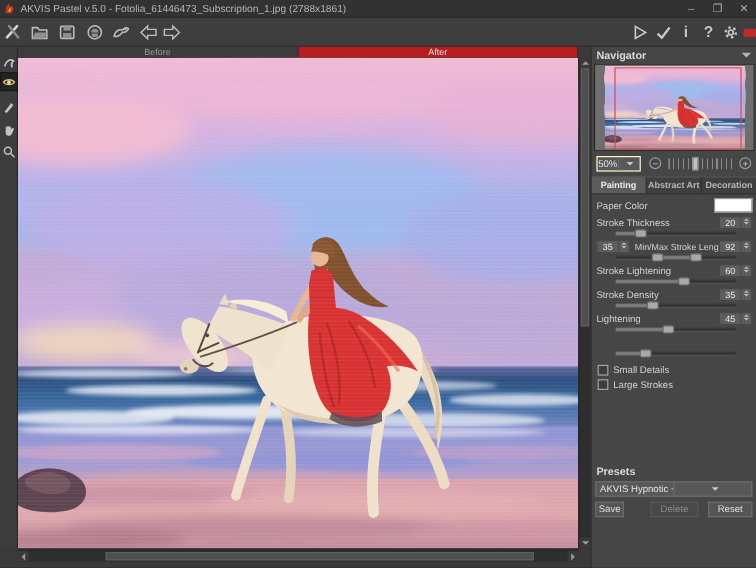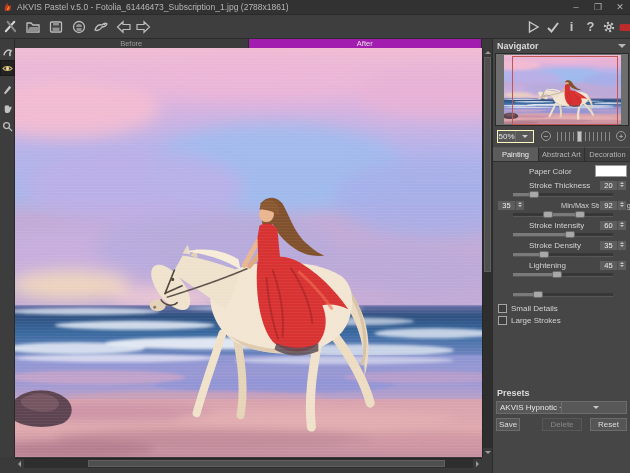--- a/index.html
+++ b/index.html
@@ -19,21 +19,21 @@
   .tbicon{position:absolute;top:3px;width:17px;height:17px;display:flex;align-items:center;justify-content:center;}
   .tbicon svg{display:block;}
   .tbtext{color:#c4c4c4;font-size:13px;font-weight:bold;line-height:16px;}
   
   .toolstrip{top:39px;left:0;width:14px;height:418px;background:#3d3d3d;border-right:1px solid #2b2b2b;}
   .tool{position:absolute;left:1px;width:12px;height:14px;display:flex;align-items:center;justify-content:center;}
   .tool.sel{background:#232323;border:1px solid #1a1a1a;left:0;width:13px;}
   
   .viewtabs{top:39px;left:15px;width:467px;height:9px;background:#353535;display:flex;}
   .vtab{flex:1;display:flex;align-items:center;justify-content:center;font-size:7.5px;color:#9b9b9b;background:#3c3c3c;border-right:1px solid #2b2b2b;}
-  .vtab.active{background:#a21caf;color:#e3e3e3;}
+  .vtab.active{background:#b91c1c;color:#e3e3e3;}
   
   .canvas{top:48px;left:15px;width:467px;height:409px;background:#222;}
   .canvas svg{display:block;}
   .canvas::after{content:"";position:absolute;inset:0;background:repeating-linear-gradient(0deg,rgba(255,255,255,.05) 0 1px,transparent 1px 3px);pointer-events:none;}
   
   .vsb{top:48px;left:482px;width:9px;height:409px;background:#2e2e2e;border-left:1px solid #262626;}
   .vsb .thumb{position:absolute;left:1px;top:9px;width:7px;height:215px;background:#4f4f4f;border:1px solid #5f5f5f;box-sizing:border-box;}
   .hsb{top:458px;left:15px;width:467px;height:9px;background:#2e2e2e;border-top:1px solid #262626;}
   .hsb .thumb{position:absolute;top:1px;left:73px;width:357px;height:7px;background:#4f4f4f;border:1px solid #5f5f5f;box-sizing:border-box;}
   .sbarrow{position:absolute;width:9px;height:9px;display:flex;align-items:center;justify-content:center;background:#3a3a3a;}
@@ -51,25 +51,25 @@
   .zoomrow{position:absolute;top:90px;left:2px;width:134px;height:15px;}
   .zoombox{position:absolute;left:2px;top:1px;width:37px;height:13px;background:#585858;border:1px solid #fef9c3;box-sizing:border-box;display:flex;align-items:center;}
   .zoombox span{flex:1;text-align:center;font-size:8px;color:#e2e2e2;}
   .zoombox .dd{width:9px;border-left:1px solid #6a6a6a;height:100%;display:flex;align-items:center;justify-content:center;}
   .ddtri{width:0;height:0;border:3px solid transparent;border-top-color:#c9c9c9;margin-top:3px;}
   .zbtn{position:absolute;top:2px;width:10px;height:10px;border:1px solid #9a9a9a;border-radius:50%;color:#cfcfcf;font-size:8px;line-height:9px;text-align:center;box-sizing:border-box;}
   .zslider{position:absolute;top:3px;left:62px;width:56px;height:9px;background:repeating-linear-gradient(90deg,#8a8a8a 0 1px,transparent 1px 4px);}
   .zthumb{position:absolute;top:-1px;width:5px;height:11px;background:#c2c2c2;border:1px solid #888;box-sizing:border-box;}
   
   .ptabs{position:absolute;top:108px;left:0;width:138px;height:14px;display:flex;border-bottom:1px solid #2f2f2f;}
-  .ptab{flex:1;display:flex;align-items:center;justify-content:center;font-size:7.5px;color:#b5b5b5;background:#3f3f3f;border-right:1px solid #2f2f2f;border-top:1px solid #575757;}
+  .ptab{flex:1;display:flex;align-items:center;justify-content:center;font-size:7.5px;color:#b5b5b5;background:#3f3f3f;border-right:1px solid #2f2f2f;border-top:1px solid #575757;font-weight:bold;}
   .ptab.active{background:#5c5c5c;color:#ececec;}
   
   .prow{position:absolute;left:4px;width:130px;height:12px;display:flex;align-items:center;}
-  .plabel{font-size:8px;color:#d2d2d2;white-space:nowrap;margin-left:32px;}
+  .plabel{font-size:8px;color:#d2d2d2;white-space:nowrap;}
   .spin{position:absolute;right:0;width:28px;height:11px;background:#5d5d5d;border:1px solid #474747;box-sizing:border-box;display:flex;}
   .sval{flex:1;font-size:7.5px;color:#ececec;text-align:center;line-height:9px;}
   .sarrows{width:8px;border-left:1px solid #4a4a4a;display:flex;flex-direction:column;align-items:center;justify-content:center;gap:1px;}
   .sarrows i{display:block;width:0;height:0;border:2px solid transparent;}
   .sarrows i.up{border-bottom-color:#c4c4c4;margin-top:-1px;}
   .sarrows i.dn{border-top-color:#c4c4c4;}
   .spin.left{left:0;right:auto;}
   .swatch{position:absolute;right:0;width:30px;height:10px;background:#fff;border:1px solid #9a9a9a;}
   .ptrack{position:absolute;left:20px;width:100px;height:3px;background:#373737;border-bottom:1px solid #575757;}
   .pfill{position:absolute;left:0;top:0;height:3px;background:#7a7a7a;}
@@ -414,21 +414,21 @@
         </span>
       </span>
   </div>
   <div class="ptrack" style="top:174px">
     <div class="pfill" style="left: 35%; width: 32%;"></div>
     <div class="phandle" style="left: calc(35% - 5px);"></div>
     <div class="phandle" style="left: calc(67% - 5px);"></div>
   </div>
 
   <div class="prow" style="top:180px">
-    <span class="plabel">Stroke Intensity</span>
+    <span class="plabel">Stroke Lightening</span>
     <span class="spin">
         <span class="sval">60</span>
         <span class="sarrows">
           <i class="up"></i>
           <i class="dn"></i>
         </span>
       </span>
   </div>
   <div class="ptrack" style="top:194px">
     <div class="pfill" style="width: 57%;"></div>

